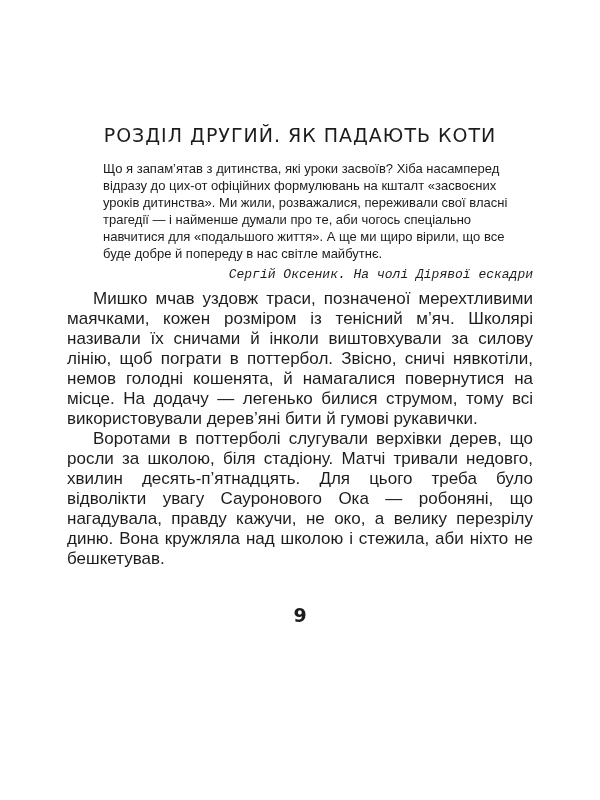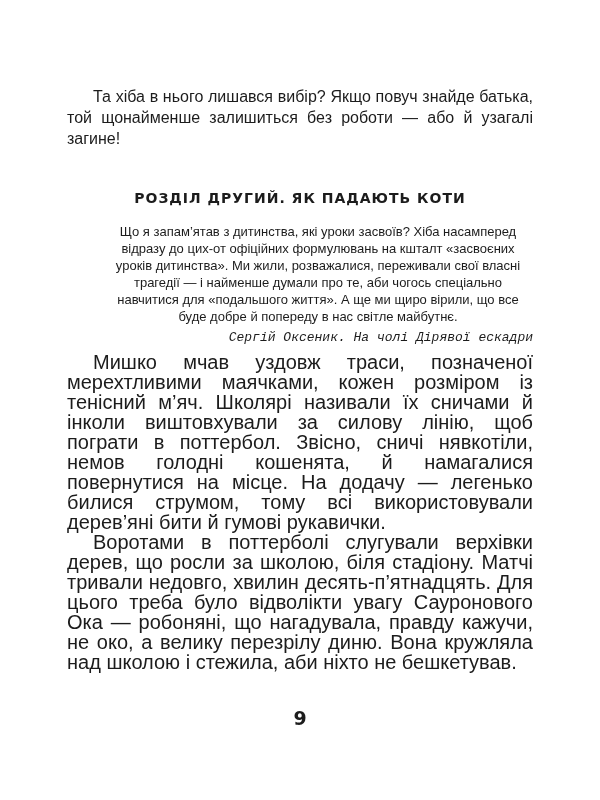--- a/index.html
+++ b/index.html
@@ -21,47 +21,47 @@
   .opening {
     margin: 0;
     font-size: 16px;
     line-height: 21px;
     text-align: justify;
     text-indent: 26px;
   }
   .heading {
     margin: 37px 0 0 0;
     font-family: "DejaVu Sans", sans-serif;
-    font-weight: bold;
-    font-size: 14px;
+    font-weight: normal;
+    font-size: 19px;
     line-height: 24px;
     letter-spacing: 1px;
     text-align: center;
   }
   .epigraph {
     margin-top: 13px;
     padding-left: 36px;
     font-size: 13px;
     line-height: 17px;
-    text-align: center;
+    text-align: left;
   }
   .attribution {
     margin-top: 4px;
     font-size: 13px;
     line-height: 17px;
     text-align: right;
     font-style: italic;
     font-family: Liberation Mono, monospace;
   }
   .body-text {
     margin-top: 6px;
   }
   .para {
     margin: 0;
-    font-size: 20px;
+    font-size: 17px;
     line-height: 20px;
     text-align: justify;
     text-indent: 26px;
   }
   
   .para.continues {
     text-align-last: justify;
   }
   .pagenum {
     margin-top: 34px;
@@ -70,21 +70,20 @@
     font-weight: bold;
     font-size: 19px;
     line-height: 24px;
   }
 </style>
 </head>
 <body>
 
 <div class="page">
 
-  <p class="opening">Та хіба в нього лишався вибір? Якщо повуч знайде батька, той щонайменше залишиться без роботи — або й узагалі загине!</p>
 
   <h2 class="heading">РОЗДІЛ ДРУГИЙ. ЯК ПАДАЮТЬ КОТИ</h2>
 
   <div class="epigraph">Що я запам’ятав з дитинства, які уроки засвоїв? Хіба насамперед відразу до цих-от офіційних формулювань на кшталт «засвоєних уроків дитинства». Ми жили, розважалися, переживали свої власні трагедії — і найменше думали про те, аби чогось спеціально навчитися для «подальшого життя». А ще ми щиро вірили, що все буде добре й попереду в нас світле майбутнє.</div>
 
   <div class="attribution">Сергій Оксеник. На чолі Дірявої ескадри</div>
 
   <div class="body-text">
       <p class="para">Мишко мчав уздовж траси, позначеної мерехтливими ма­ячками, кожен розміром із тенісний м’яч. Школярі називали їх сничами й інколи виштовхували за силову лінію, щоб пограти в поттербол. Звісно, сничі нявкотіли, немов голодні кошенята, й намагалися повернутися на місце. На додачу — легенько билися струмом, тому всі використовували дерев’яні бити й гумові рукавички.</p>
       <p class="para">Воротами в поттерболі слугували верхівки дерев, що рос­ли за школою, біля стадіону. Матчі тривали недовго, хвилин десять-п’ятнадцять. Для цього треба було відволікти увагу Сауронового Ока — робоняні, що нагадувала, правду кажучи, не око, а велику перезрілу диню. Вона кружляла над школою і стежила, аби ніхто не бешкетував.</p>

